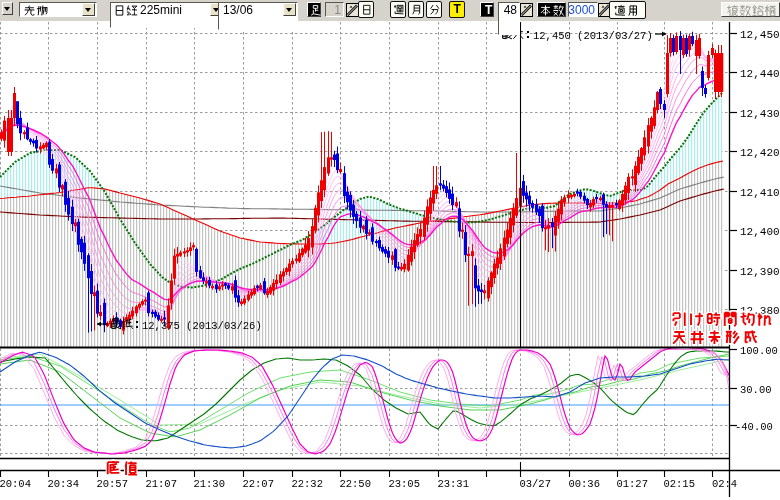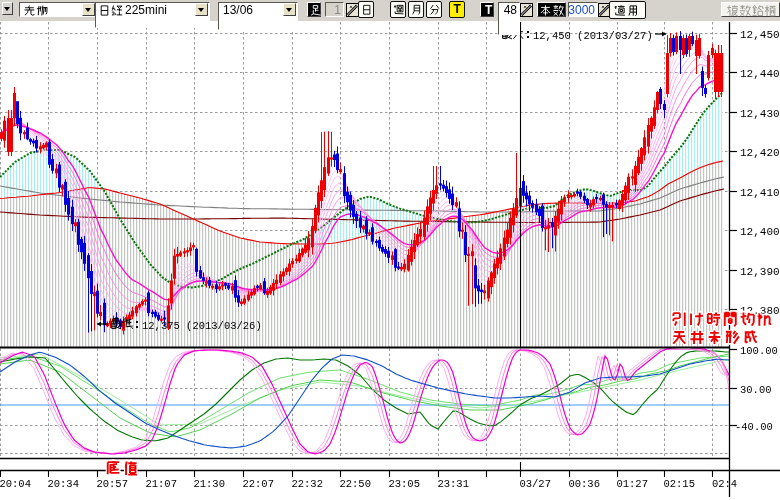--- a/index.html
+++ b/index.html
@@ -646,21 +646,21 @@
     </div>
     <div style="position:absolute;left:19px;top:2px;width:78px;height:15px;background:#fff;border-top:1.5px solid #58584f;border-left:1.5px solid #58584f;border-right:1px solid #fff;border-bottom:1px solid #fff;">
       <svg width="60" height="15" style="position:absolute;left:4px;top:1px">
         <path d="M5.50 1.55L4.40 3.75M1.10 3.75L9.90 3.75M5.50 3.75L5.50 5.95M0.55 5.95L10.45 5.95M4.18 5.95L3.52 8.70M3.52 8.70L0.88 11.23M6.93 5.95L6.93 10.13M6.93 10.13L8.25 11.23M8.25 11.23L10.45 10.68" stroke="#000" stroke-width="0.94" fill="none" stroke-linecap="butt"></path>
         <path d="M14.92 2.10L14.26 11.23M12.83 4.85L16.68 4.08M16.68 2.32L16.24 7.60M18.88 1.55L17.78 11.45M17.56 3.86L23.17 3.42M20.20 3.64L19.10 10.57M21.63 3.53L21.19 8.15M23.06 3.42L22.84 8.70M22.84 8.70L21.96 10.35" stroke="#000" stroke-width="0.94" fill="none" stroke-linecap="butt"></path>
       </svg>
       <div style="position:absolute;left:62px;top:0px;width:13px;height:13px;background:#e8e2c8;border-top:1px solid #fff;border-left:1px solid #fff;border-right:1.5px solid #404040;border-bottom:1.5px solid #404040;">
         <div style="position:absolute;left:50%;top:50%;margin:-2px 0 0 -3.5px;width:0;height:0;border-left:3.5px solid transparent;border-right:3.5px solid transparent;border-top:4px solid #000"></div>
       </div>
     </div>
-    <div style="position:absolute;left:95px;top:2px;width:115px;height:26px;background:#fff;border-top:1.5px solid #58584f;border-left:1.5px solid #58584f;border-right:1px solid #fff;border-bottom:1px solid #fff;padding-left:8px;">
+    <div style="position:absolute;left:110px;top:2px;width:115px;height:26px;background:#fff;border-top:1.5px solid #58584f;border-left:1.5px solid #58584f;border-right:1px solid #fff;border-bottom:1px solid #fff;padding-left:8px;">
       <svg width="30" height="15" style="position:absolute;left:3px;top:1px">
         <path d="M2.20 1.88L8.80 1.88M2.20 1.88L2.20 11.12M8.80 1.88L8.80 11.12M2.20 11.12L8.80 11.12M2.20 6.50L8.80 6.50" stroke="#000" stroke-width="0.94" fill="none" stroke-linecap="butt"></path>
         <path d="M14.48 1.55L13.82 4.30M12.83 4.30L15.58 4.30M14.48 4.30L13.16 6.50M15.47 4.74L16.13 6.50M12.83 8.15L14.37 7.93M14.15 9.58L13.38 11.45M14.92 7.82L14.92 11.45M16.13 9.25L16.79 10.90M17.78 2.10L23.17 2.10M18.22 2.32L20.42 4.30M22.73 2.32L20.42 4.30M20.42 4.30L20.42 7.60M18.00 5.62L22.95 6.06M17.67 10.90L23.17 10.90M20.42 8.15L20.42 10.90" stroke="#000" stroke-width="0.94" fill="none" stroke-linecap="butt"></path>
       </svg>
       <div style="position:absolute;left:29px;top:0px;font:12px 'Liberation Sans';color:#000">225mini</div>
       <div style="position:absolute;left:99px;top:0px;width:13px;height:13px;background:#e8e2c8;border-top:1px solid #fff;border-left:1px solid #fff;border-right:1.5px solid #404040;border-bottom:1.5px solid #404040;">
         <div style="position:absolute;left:50%;top:50%;margin:-2px 0 0 -3.5px;width:0;height:0;border-left:3.5px solid transparent;border-right:3.5px solid transparent;border-top:4px solid #000"></div>
       </div>
     </div>
     <div style="position:absolute;left:218px;top:2px;width:80px;height:28px;background:#fff;border-top:1.5px solid #58584f;border-left:1.5px solid #58584f;border-right:1px solid #fff;border-bottom:1px solid #fff;">

